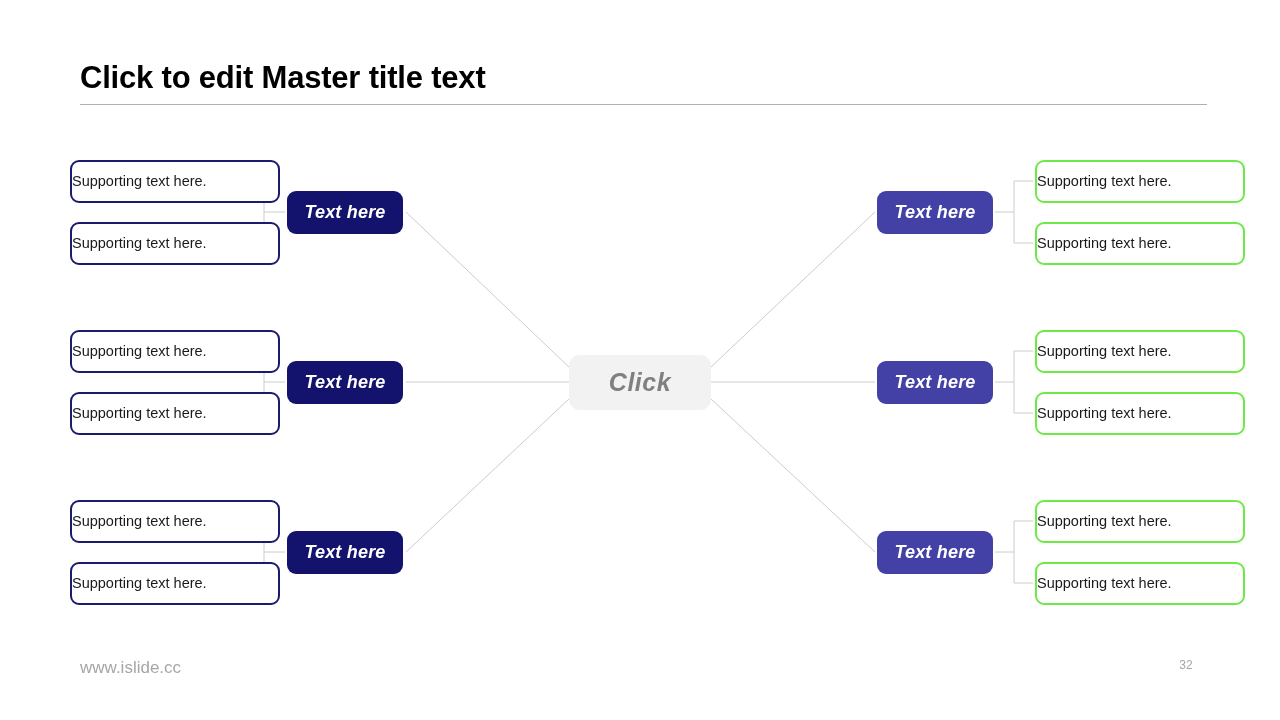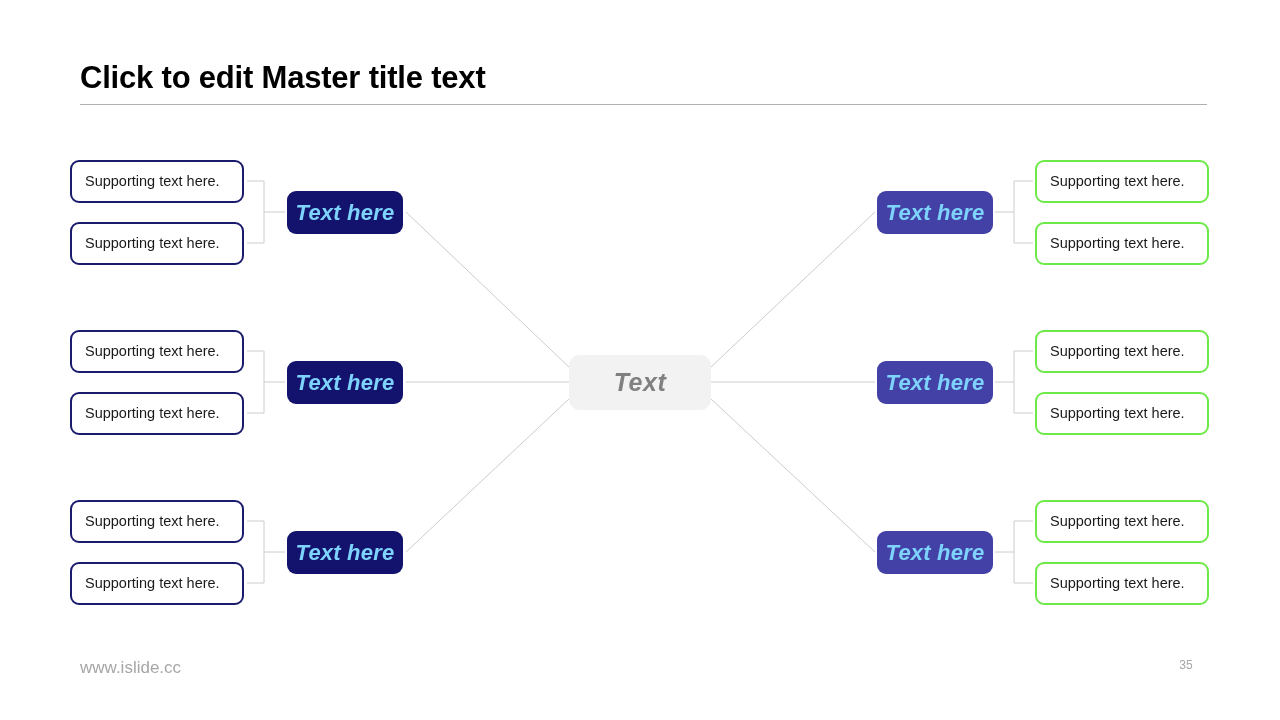--- a/index.html
+++ b/index.html
@@ -44,50 +44,49 @@
     top: 0;
     width: 1280px;
     height: 720px;
     pointer-events: none;
   }
 
   
   .support-box {
     position: absolute;
     box-sizing: border-box;
-    width: 174px;
+    width: 210px;
     height: 43px;
     border-radius: 9px;
     background: #ffffff;
     border: 2px solid #1b1b6e;
     display: flex;
     align-items: center;
-    padding-left: 13px;
     font-size: 14.5px;
     color: #1a1a1a;
     line-height: 1;
   }
   .support-box.green {
     border-color: #6dea47;
   }
 
   .branch-box {
     position: absolute;
     box-sizing: border-box;
     width: 116px;
     height: 43px;
     border-radius: 9px;
     background: #13136d;
     display: flex;
     align-items: center;
     justify-content: center;
-    font-size: 22px;
+    font-size: 18px;
     font-weight: bold;
     font-style: italic;
-    color: #7dd3fc;
+    color: #ffffff;
     letter-spacing: 0.2px;
   }
   .branch-box.purple {
     background: #4341a6;
   }
 
   #center-box {
     position: absolute;
     left: 569px;
     top: 355px;
@@ -153,21 +152,21 @@
     <path d="M406,212 L570,368"></path>
     <path d="M406,382 L569,382"></path>
     <path d="M406,552 L570,398"></path>
 
     <path d="M875,212 L710,368"></path>
     <path d="M875,382 L711,382"></path>
     <path d="M875,552 L710,398"></path>
   </g>
 </svg>
 
-<div id="center-box">Text</div>
+<div id="center-box">Click</div>
 
 <div class="support-box" style="left:70px; top:160px;">Supporting text here.</div>
 <div class="support-box" style="left:70px; top:222px;">Supporting text here.</div>
 <div class="branch-box" style="left:287px; top:191px;">Text here</div>
 
 <div class="support-box" style="left:70px; top:330px;">Supporting text here.</div>
 <div class="support-box" style="left:70px; top:392px;">Supporting text here.</div>
 <div class="branch-box" style="left:287px; top:361px;">Text here</div>
 
 <div class="support-box" style="left:70px; top:500px;">Supporting text here.</div>
@@ -180,13 +179,13 @@
 
 <div class="branch-box purple" style="left:877px; top:361px;">Text here</div>
 <div class="support-box green" style="left:1035px; top:330px;">Supporting text here.</div>
 <div class="support-box green" style="left:1035px; top:392px;">Supporting text here.</div>
 
 <div class="branch-box purple" style="left:877px; top:531px;">Text here</div>
 <div class="support-box green" style="left:1035px; top:500px;">Supporting text here.</div>
 <div class="support-box green" style="left:1035px; top:562px;">Supporting text here.</div>
 
 <div id="footer-url">www.islide.cc</div>
-<div id="page-number">35</div>
+<div id="page-number">32</div>
 
 </body></html>

